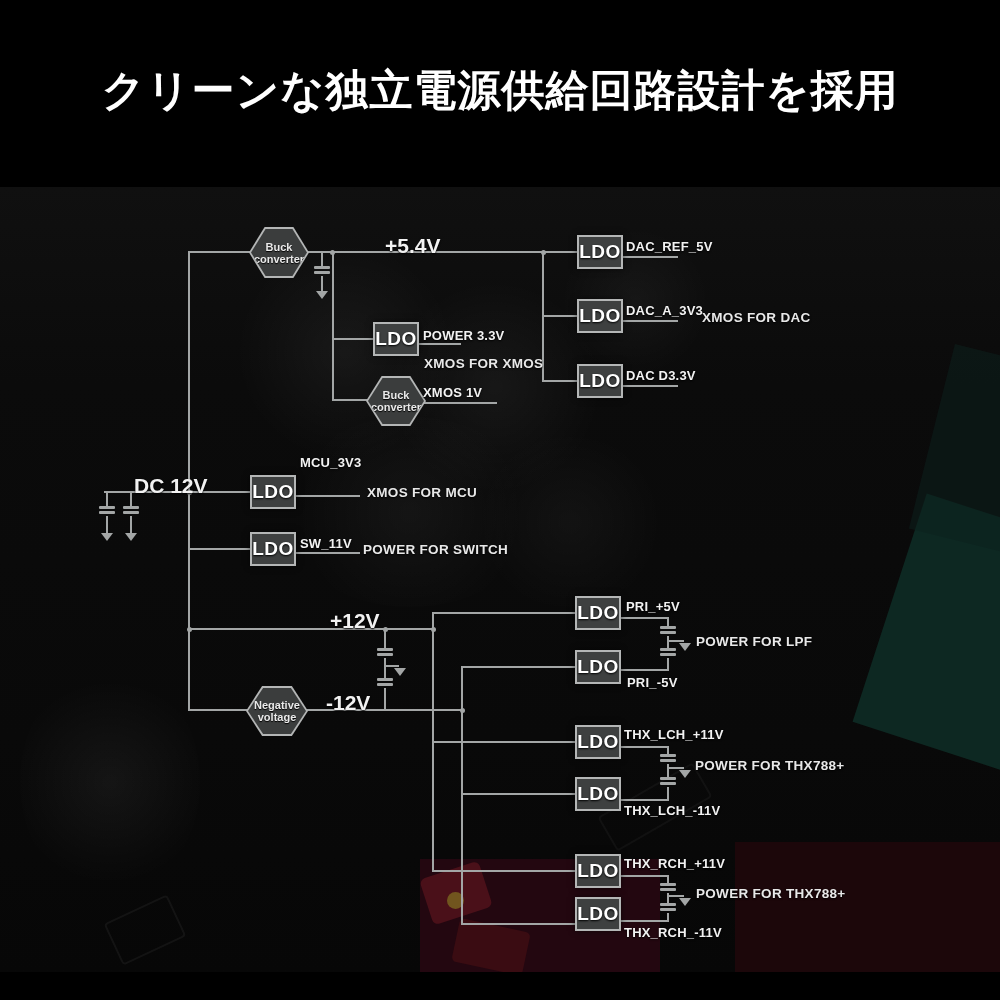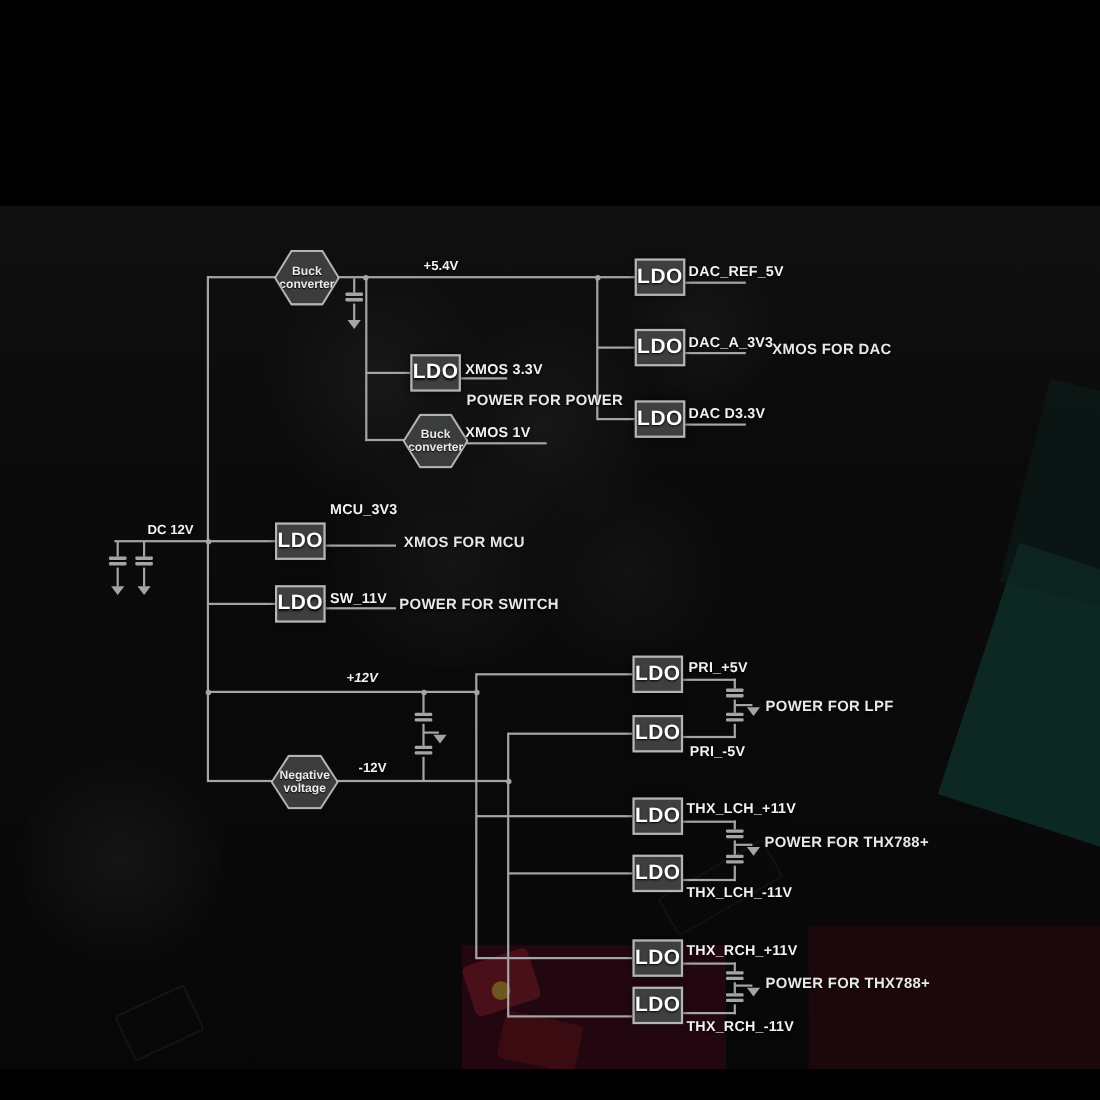--- a/index.html
+++ b/index.html
@@ -34,33 +34,34 @@
   .hex{position:absolute;background:var(--box-border);
     clip-path:polygon(26% 0,74% 0,100% 50%,74% 100%,26% 100%,0 50%);
     display:flex;align-items:center;justify-content:center;}
   .hex .inner{width:calc(100% - 4px);height:calc(100% - 4px);background:#3b3d3d;
     clip-path:polygon(26% 0,74% 0,100% 50%,74% 100%,26% 100%,0 50%);
     display:flex;flex-direction:column;align-items:center;justify-content:center;}
   .hex .inner span{color:#eaeaea;font-size:11px;font-weight:600;line-height:12px;
     text-shadow:0 1px 1px #000;}
   .lbl{position:absolute;color:var(--txt);font-weight:700;font-size:13px;
     letter-spacing:.2px;white-space:nowrap;text-shadow:0 1px 2px #000;text-align:right;}
-  .rail{position:absolute;color:var(--txt);font-weight:700;font-size:12px;
+  .rail{position:absolute;color:var(--txt);font-weight:700;font-size:21px;
     white-space:nowrap;text-shadow:0 1px 2px #000;}
   .ann{position:absolute;color:#e8e8e8;font-weight:700;font-size:13.5px;
     letter-spacing:.3px;white-space:nowrap;text-shadow:0 1px 2px #000;}
   .plate{position:absolute;width:16px;height:3px;background:var(--wire);border-radius:1px;}
   .gnd{position:absolute;width:0;height:0;border-left:6px solid transparent;
     border-right:6px solid transparent;border-top:8px solid var(--wire);}
 </style>
 </head>
 <body>
 
 <div id="stage">
 
+  <div class="hero-title">クリーンな独立電源供給回路設計を採用</div>
 
   <div class="photo">
     <div class="blob" style="left:230px;top:60px;width:230px;height:210px;background:radial-gradient(circle,rgba(255,255,255,.05),transparent 70%);"></div>
     <div class="blob" style="left:390px;top:90px;width:210px;height:220px;background:radial-gradient(circle,rgba(255,255,255,.05),transparent 70%);"></div>
     <div class="blob" style="left:280px;top:230px;width:260px;height:190px;background:radial-gradient(circle,rgba(255,255,255,.045),transparent 70%);"></div>
     <div class="blob" style="left:560px;top:40px;width:150px;height:150px;background:radial-gradient(circle,rgba(255,255,255,.04),transparent 70%);"></div>
     <div class="blob" style="left:20px;top:480px;width:180px;height:230px;background:radial-gradient(circle,rgba(255,255,255,.05),transparent 70%);"></div>
     <div class="blob" style="left:470px;top:250px;width:200px;height:170px;background:radial-gradient(circle,rgba(255,255,255,.035),transparent 70%);"></div>
     <div class="pcb-rect" style="left:885px;top:330px;width:190px;height:240px;background:#0e2a24;transform:rotate(18deg);opacity:.95;"></div>
     <div class="pcb-rect" style="left:930px;top:170px;width:130px;height:190px;background:#0c211d;transform:rotate(14deg);opacity:.55;"></div>
@@ -230,38 +231,38 @@
       </div>
     <div class="ldo" style="left:575px;top:854px;">
         <span>LDO</span>
       </div>
     <div class="ldo" style="left:575px;top:897px;">
         <span>LDO</span>
       </div>
 
     <div class="rail" style="left:385px;top:234px;">+5.4V</div>
     <div class="rail" style="left:134px;top:474px;">DC 12V</div>
-    <div class="rail" style="left:315px;top:609px;font-style:italic;">+12V</div>
+    <div class="rail" style="left:330px;top:609px;">+12V</div>
     <div class="rail" style="left:326px;top:691px;">-12V</div>
 
     <div class="lbl" style="left:626px;top:239px;">DAC_REF_5V</div>
     <div class="lbl" style="left:626px;top:303px;">DAC_A_3V3</div>
     <div class="lbl" style="left:626px;top:368px;">DAC D3.3V</div>
-    <div class="lbl" style="left:423px;top:328px;">XMOS 3.3V</div>
+    <div class="lbl" style="left:423px;top:328px;">POWER 3.3V</div>
     <div class="lbl" style="left:423px;top:385px;">XMOS 1V</div>
     <div class="lbl" style="left:300px;top:455px;">MCU_3V3</div>
     <div class="lbl" style="left:300px;top:536px;">SW_11V</div>
     <div class="lbl" style="left:626px;top:599px;">PRI_+5V</div>
     <div class="lbl" style="left:627px;top:675px;">PRI_-5V</div>
     <div class="lbl" style="left:624px;top:727px;">THX_LCH_+11V</div>
     <div class="lbl" style="left:624px;top:803px;">THX_LCH_-11V</div>
     <div class="lbl" style="left:624px;top:856px;">THX_RCH_+11V</div>
     <div class="lbl" style="left:624px;top:925px;">THX_RCH_-11V</div>
 
     <div class="ann" style="left:702px;top:310px;">XMOS FOR DAC</div>
-    <div class="ann" style="left:424px;top:356px;">POWER FOR POWER</div>
+    <div class="ann" style="left:424px;top:356px;">XMOS FOR XMOS</div>
     <div class="ann" style="left:367px;top:485px;">XMOS FOR MCU</div>
     <div class="ann" style="left:363px;top:542px;">POWER FOR SWITCH</div>
     <div class="ann" style="left:696px;top:634px;">POWER FOR LPF</div>
     <div class="ann" style="left:695px;top:758px;">POWER FOR THX788+</div>
     <div class="ann" style="left:696px;top:886px;">POWER FOR THX788+</div>
   </div>
 </div>
 
 </body></html>

